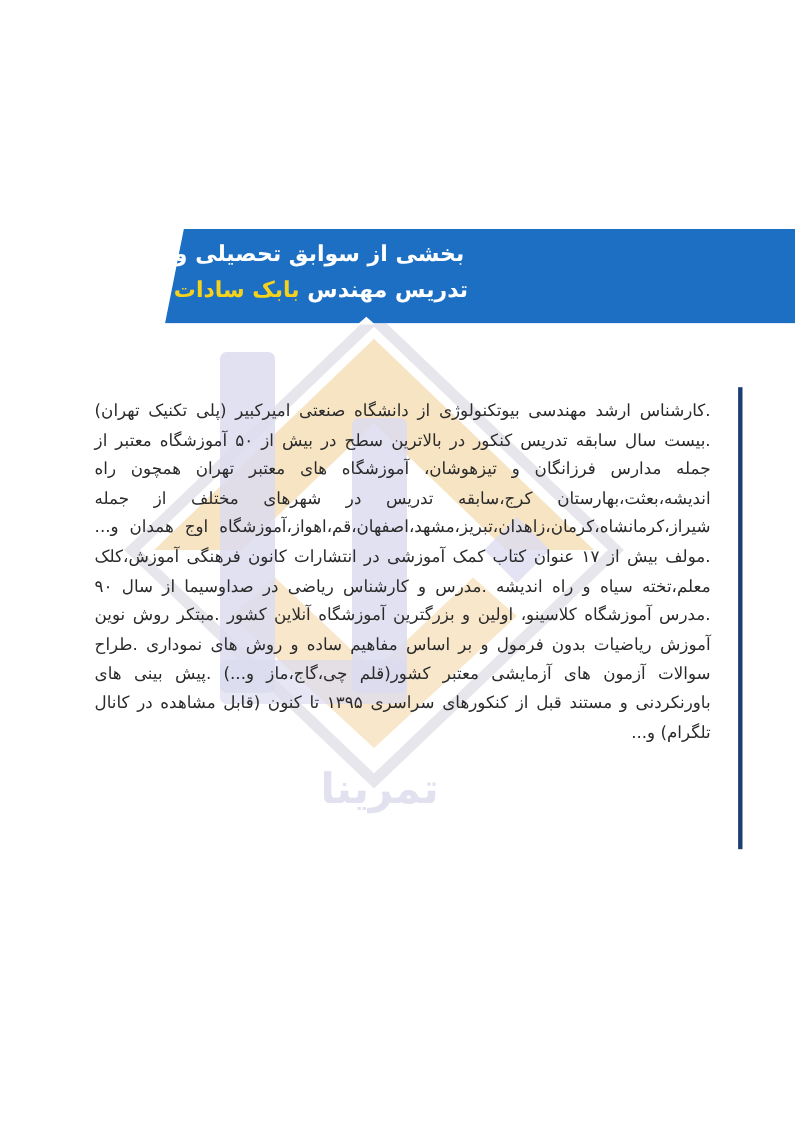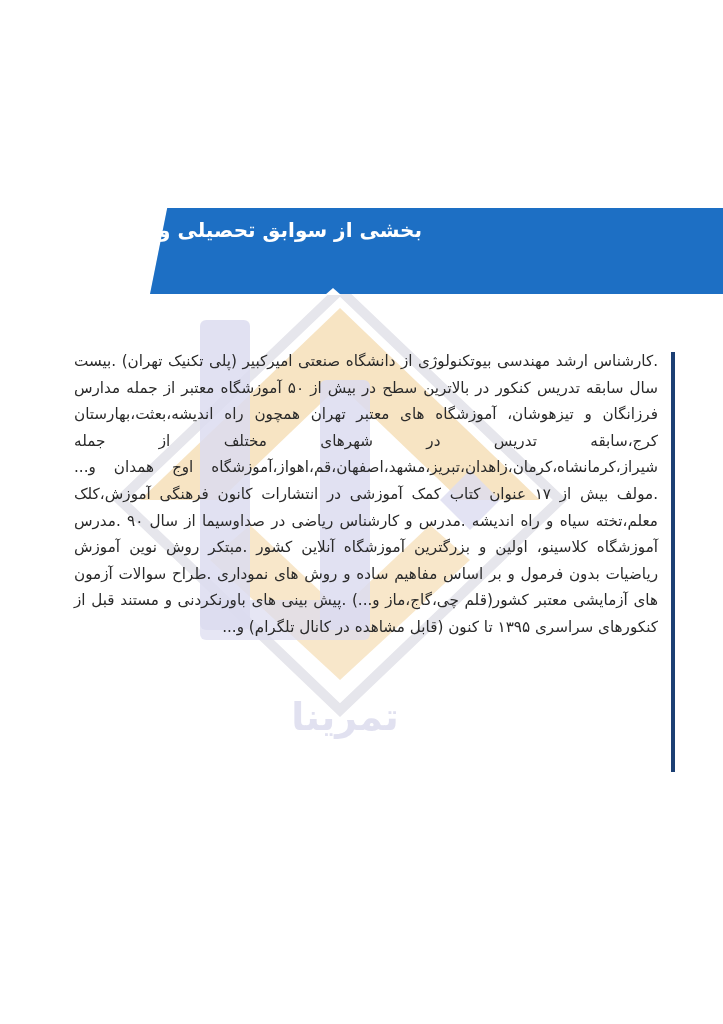--- a/index.html
+++ b/index.html
@@ -28,21 +28,21 @@
   .watermark { position:absolute; left:0; top:0; width:723px; height:1024px; pointer-events:none; }
   .vbar {
     position:absolute; left:671px; top:352px; width:4px; height:420px;
     background:#1c3f73;
   }
   .body-text {
     position:absolute; left:70px; top:344px; width:592px;
     direction:rtl; text-align:justify; text-align-last:right;
     font-size:15.2px; line-height:26.6px; color:#2a2a2a;
   }
-  .body-text p { margin:4px; }
+  .body-text p { margin:16px; }
 </style>
 </head>
 <body>
 
 <svg class="watermark" viewBox="0 0 723 1024" xmlns="http://www.w3.org/2000/svg">
 
   <polygon points="340,290 560,500 340,710 120,500" fill="none" stroke="#e6e6ec" stroke-width="10"></polygon>
 
   <polygon points="340,308 540,500 460,500 340,385 220,500 140,500" fill="#f6dfb8" opacity="0.85"></polygon>
   <polygon points="340,610 430,525 470,560 340,680 210,560 250,525" fill="#f6dfb8" opacity="0.75"></polygon>
@@ -53,19 +53,22 @@
 
   <polygon points="470,470 500,500 470,530 440,500" fill="#dcdcf0" opacity="0.8"></polygon>
 
   <text x="345" y="730" text-anchor="middle" font-family="DejaVu Sans, sans-serif" font-size="38" font-weight="bold" fill="#e1e1f0">تمرینا</text>
 </svg>
 
 <div class="banner"></div>
 <div class="banner-notch"></div>
 <div class="banner-text">
   <span>بخشی از سوابق تحصیلی و</span><br>
+  <span class="l2">
+    <span>تدریس مهندس </span><span class="hl">بابک سادات</span>
+  </span>
 </div>
 
 <div class="vbar"></div>
 
 <div class="body-text">
   <p>.کارشناس ارشد مهندسی بیوتکنولوژی از دانشگاه صنعتی امیرکبیر (پلی تکنیک تهران) .بیست سال سابقه تدریس کنکور در بالاترین سطح در بیش از ۵۰ آموزشگاه معتبر از جمله مدارس فرزانگان و تیزهوشان، آموزشگاه های معتبر تهران همچون راه اندیشه،بعثت،بهارستان کرج،سابقه تدریس در شهرهای مختلف از جمله شیراز،کرمانشاه،کرمان،زاهدان،تبریز،مشهد،اصفهان،قم،اهواز،آموزشگاه اوج همدان و... .مولف بیش از ۱۷ عنوان کتاب کمک آموزشی در انتشارات کانون فرهنگی آموزش،کلک معلم،تخته سیاه و راه اندیشه .مدرس و کارشناس ریاضی در صداوسیما از سال ۹۰ .مدرس آموزشگاه کلاسینو، اولین و بزرگترین آموزشگاه آنلاین کشور .مبتکر روش نوین آموزش ریاضیات بدون فرمول و بر اساس مفاهیم ساده و روش های نموداری .طراح سوالات آزمون های آزمایشی معتبر کشور(قلم چی،گاج،ماز و...) .پیش بینی های باورنکردنی و مستند قبل از کنکورهای سراسری ۱۳۹۵ تا کنون (قابل مشاهده در کانال تلگرام) و...</p>
 </div>
 
 </body></html>

